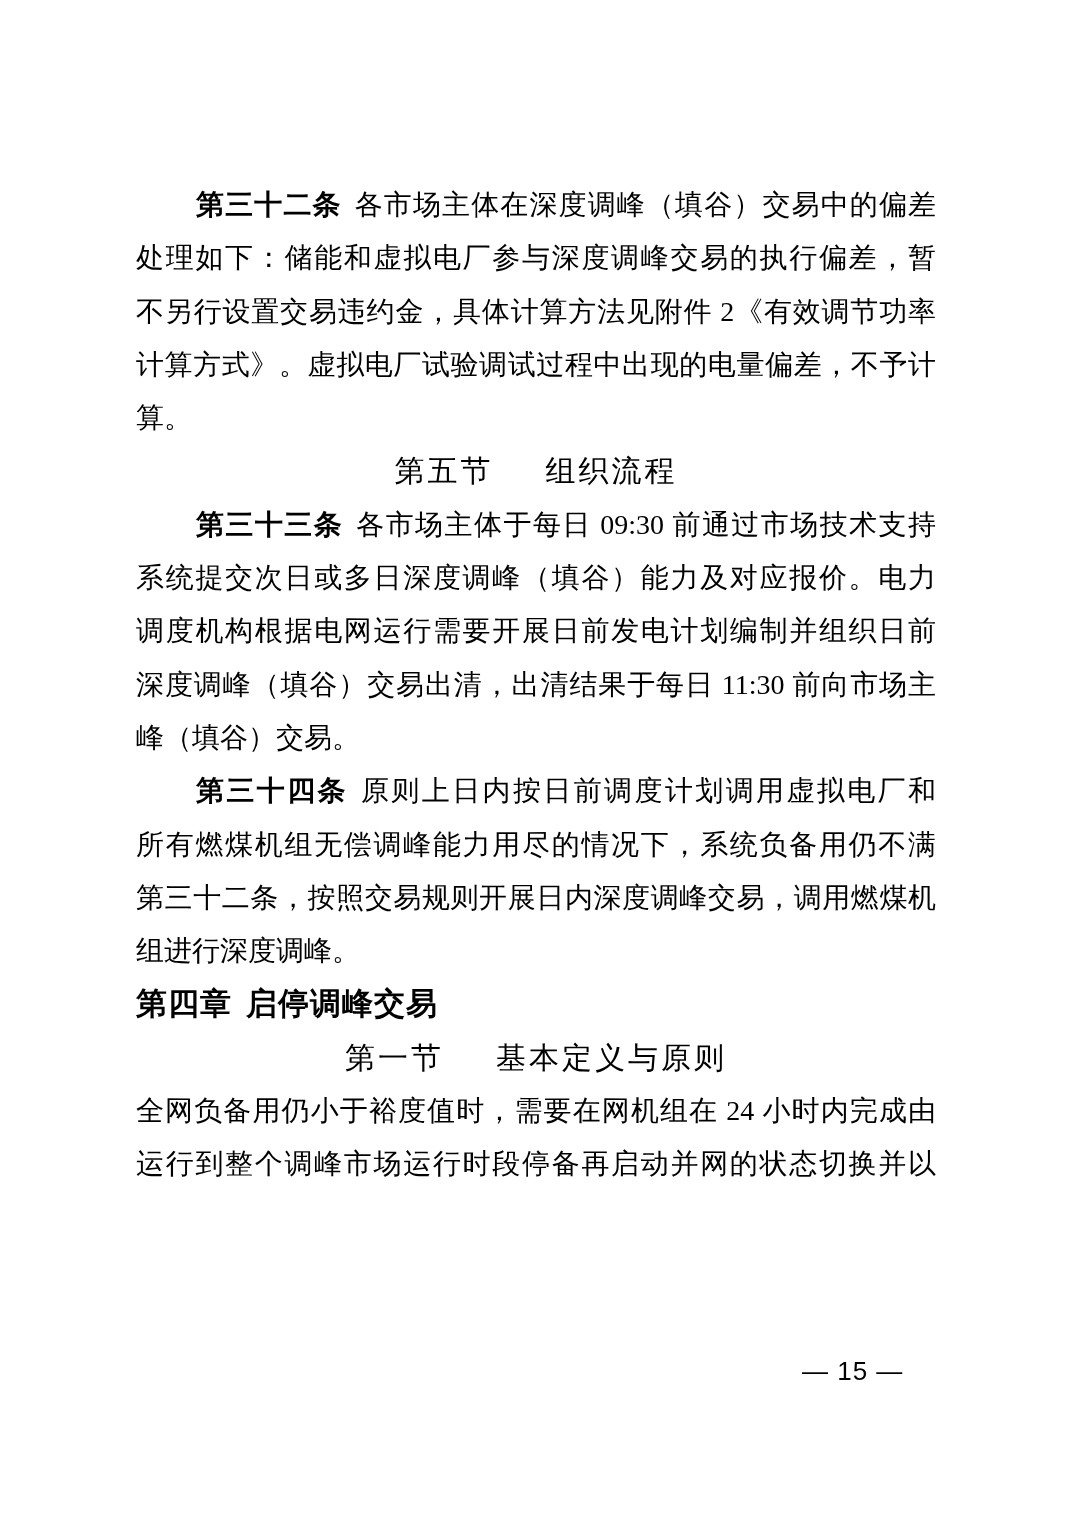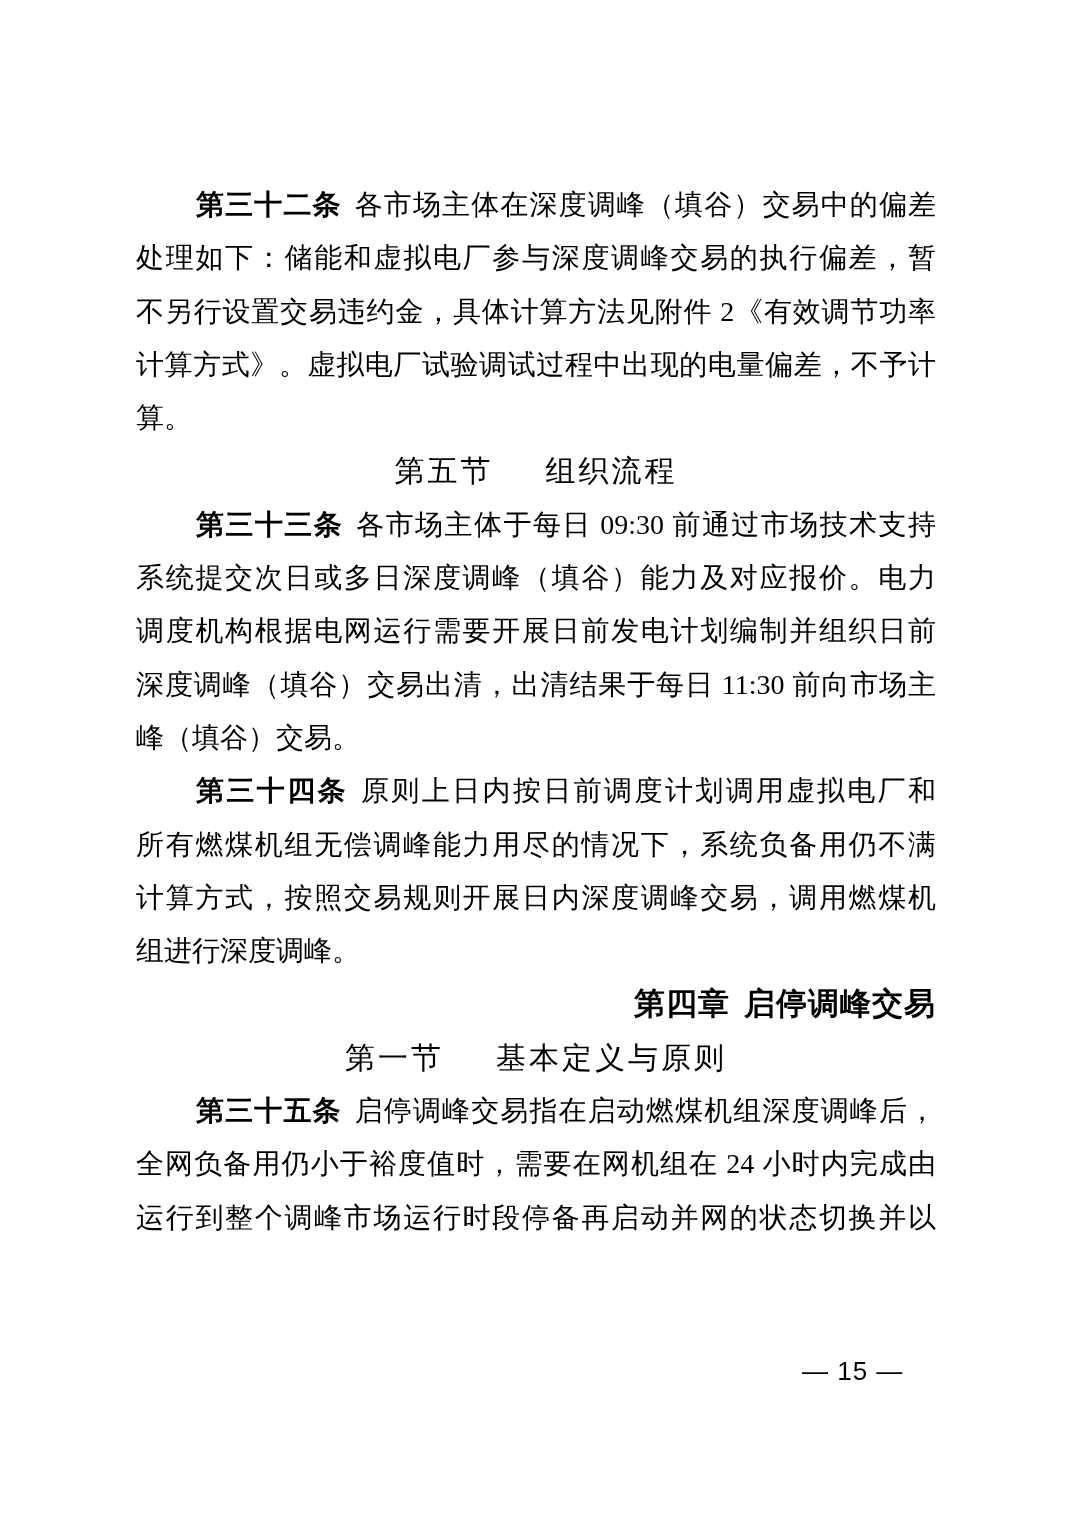--- a/index.html
+++ b/index.html
@@ -23,21 +23,21 @@
   .term { font-weight: bold; margin-right: 13px; }
   .section-heading {
     margin: 0; height: 53.3px; line-height: 53.3px;
     text-align: center; font-size: 30px; font-weight: normal;
     letter-spacing: 3px;
     font-family: "Liberation Serif", "DejaVu Serif", serif;
   }
   .section-heading .h-prefix { margin-right: 52px; }
   .chapter-heading {
     margin: 0; height: 53.3px; line-height: 53.3px;
-    text-align: right; font-size: 31px; font-weight: bold;
+    text-align: left; font-size: 31px; font-weight: bold;
     letter-spacing: 1px;
     font-family: "Liberation Sans", "DejaVu Sans", sans-serif;
   }
   .chapter-heading .h-prefix { margin-right: 14px; }
   .page-number {
     position: absolute; left: 802px; top: 1356px;
     font-size: 26px; line-height: 30px; letter-spacing: 1px;
     font-family: Liberation Sans, sans-serif;
   }
 </style>
@@ -60,29 +60,28 @@
     <div class="line first"><span class="term">第三十三条</span><span>各市场主体于每日 09:30 前通过市场技术支持</span></div>
     <div class="line">系统提交次日或多日深度调峰（填谷）能力及对应报价。电力</div>
     <div class="line">调度机构根据电网运行需要开展日前发电计划编制并组织日前</div>
     <div class="line">深度调峰（填谷）交易出清，出清结果于每日 11:30 前向市场主</div>
     <div class="line last">峰（填谷）交易。</div>
   </section>
 
   <section>
     <div class="line first"><span class="term">第三十四条</span><span>原则上日内按日前调度计划调用虚拟电厂和</span></div>
     <div class="line">所有燃煤机组无偿调峰能力用尽的情况下，系统负备用仍不满</div>
-    <div class="line">计算方式，按照交易规则开展日内深度调峰交易，调用燃煤机</div>
+    <div class="line">第三十二条，按照交易规则开展日内深度调峰交易，调用燃煤机</div>
     <div class="line last">组进行深度调峰。</div>
   </section>
 
   <h1 class="chapter-heading"><span class="h-prefix">第四章</span><span>启停调峰交易</span></h1>
 
   <h2 class="section-heading"><span class="h-prefix">第一节</span><span>基本定义与原则</span></h2>
 
   <section>
-    <div class="line first"><span class="term">第三十五条</span><span>启停调峰交易指在启动燃煤机组深度调峰后，</span></div>
     <div class="line">全网负备用仍小于裕度值时，需要在网机组在 24 小时内完成由</div>
     <div class="line">运行到整个调峰市场运行时段停备再启动并网的状态切换并以</div>
   </section>
 
 </main>
 
 <footer class="page-number">— 15 —</footer>
 
 </body></html>

